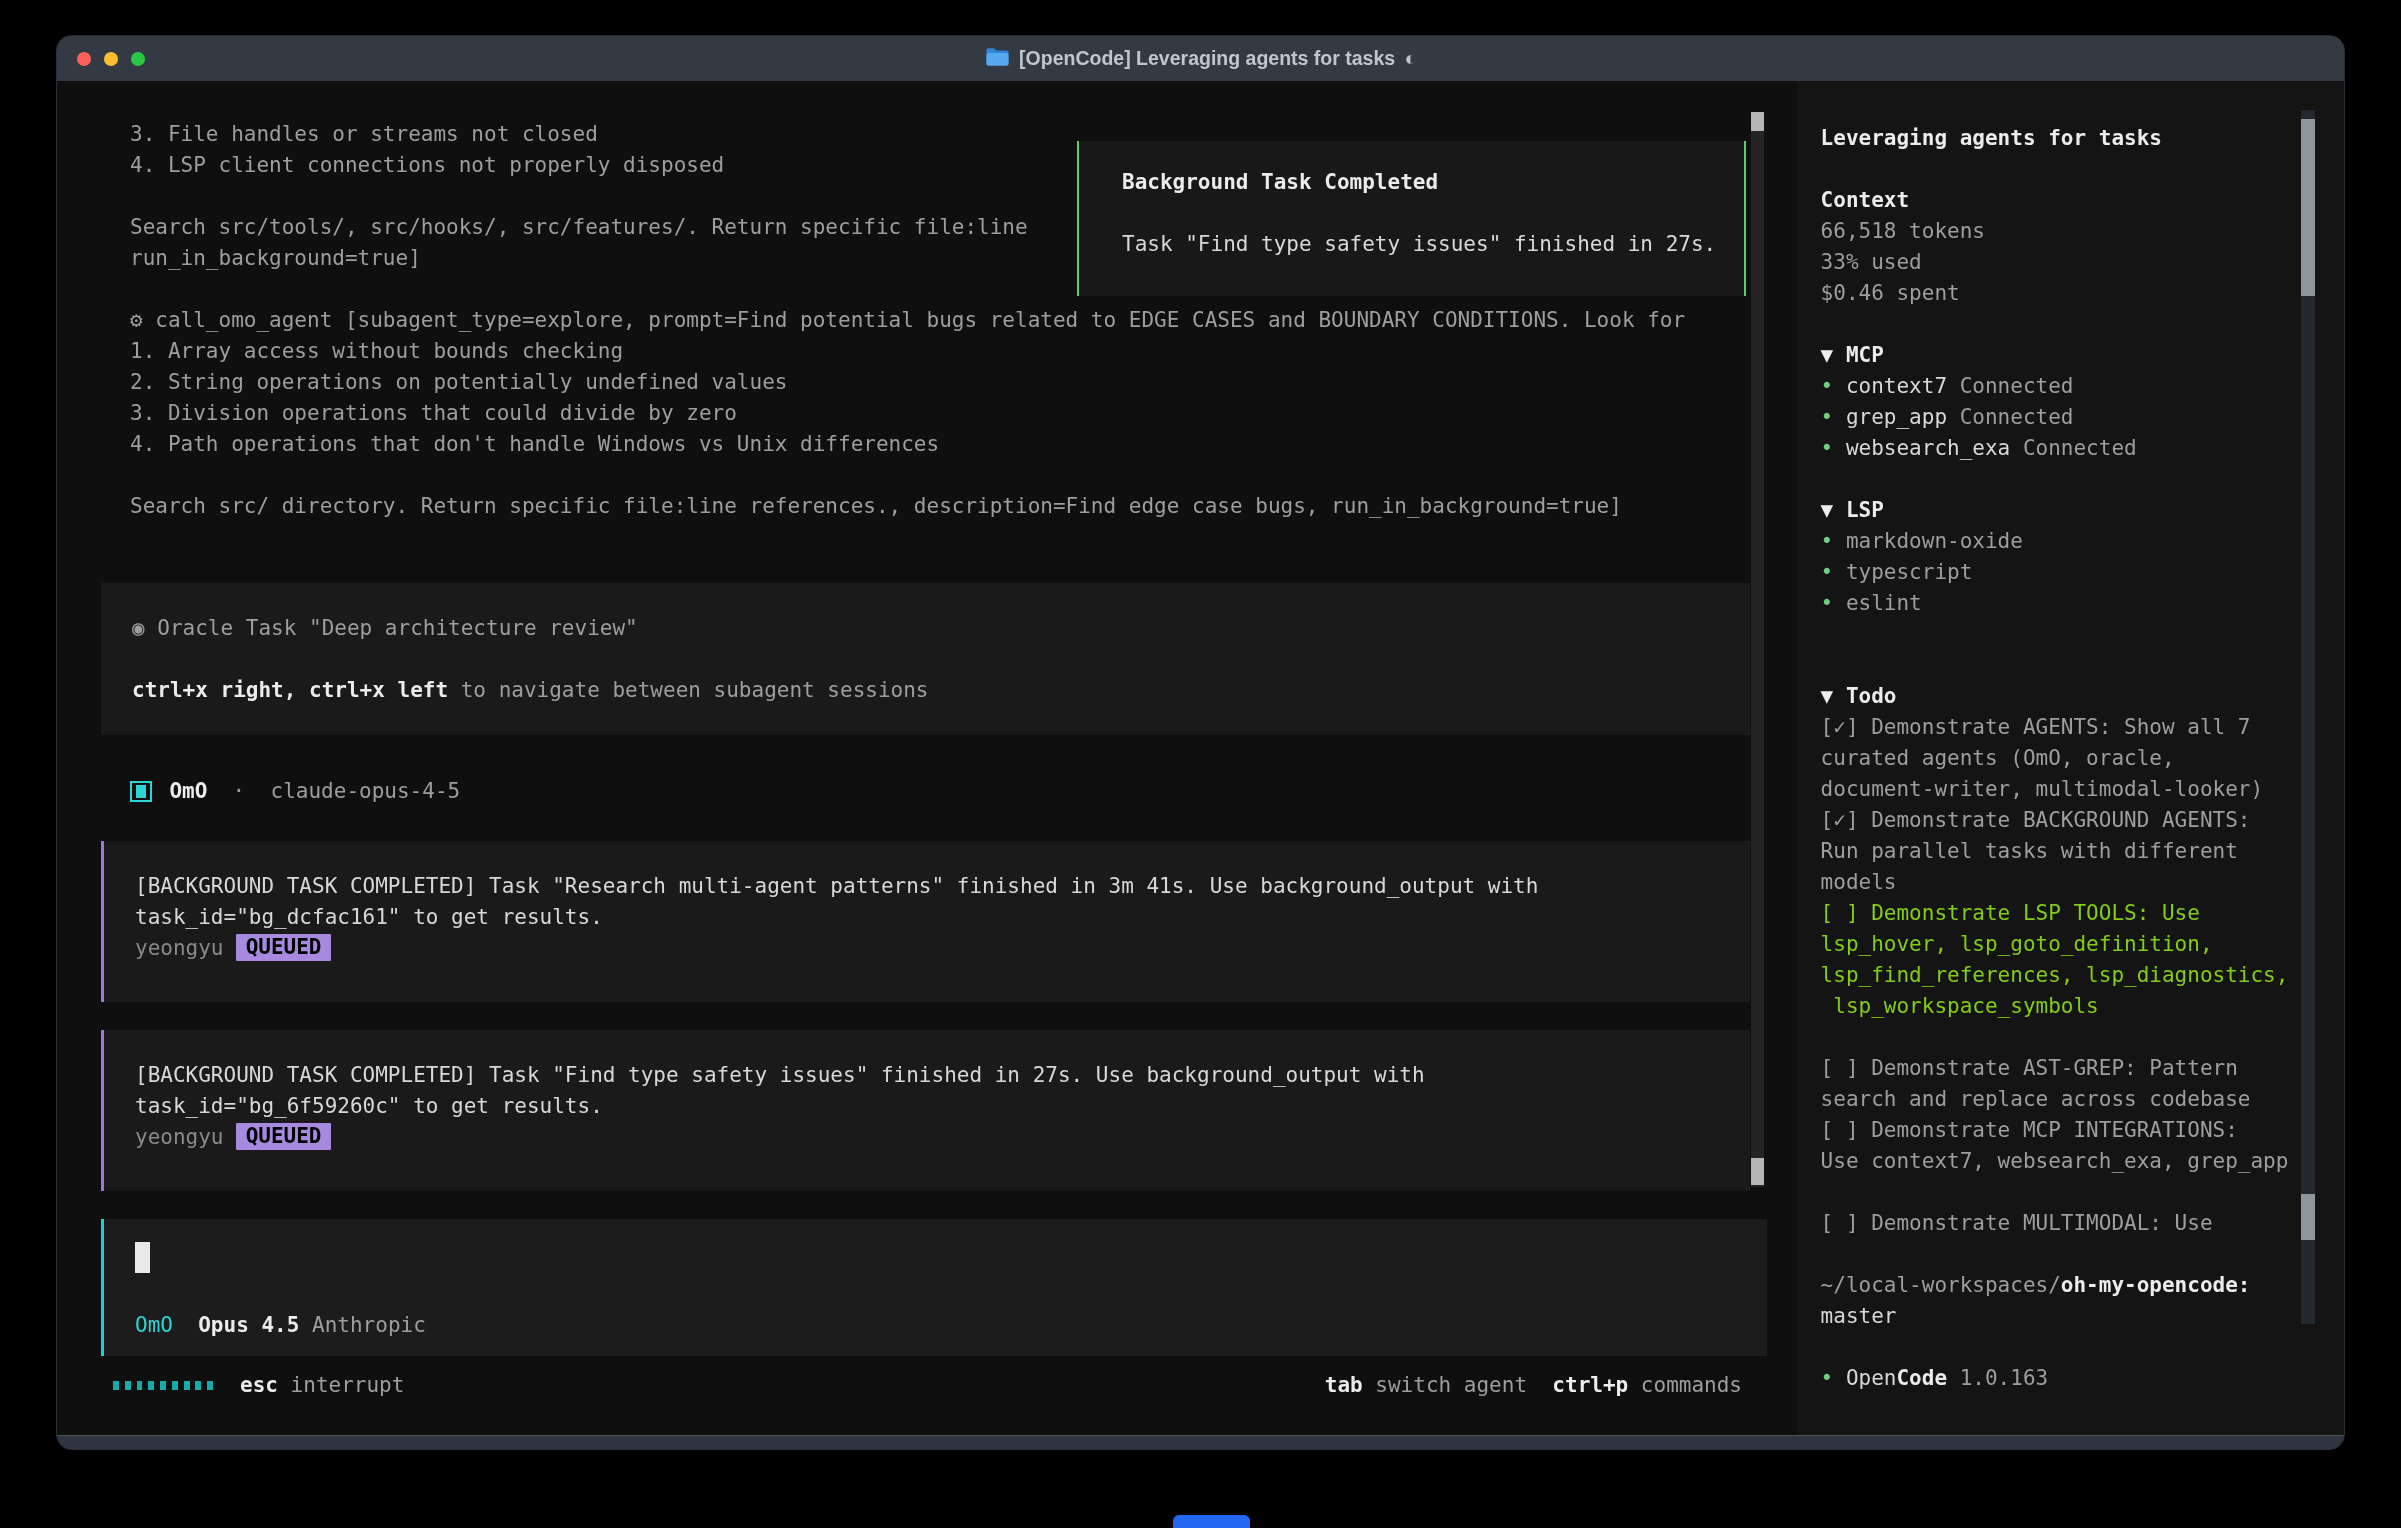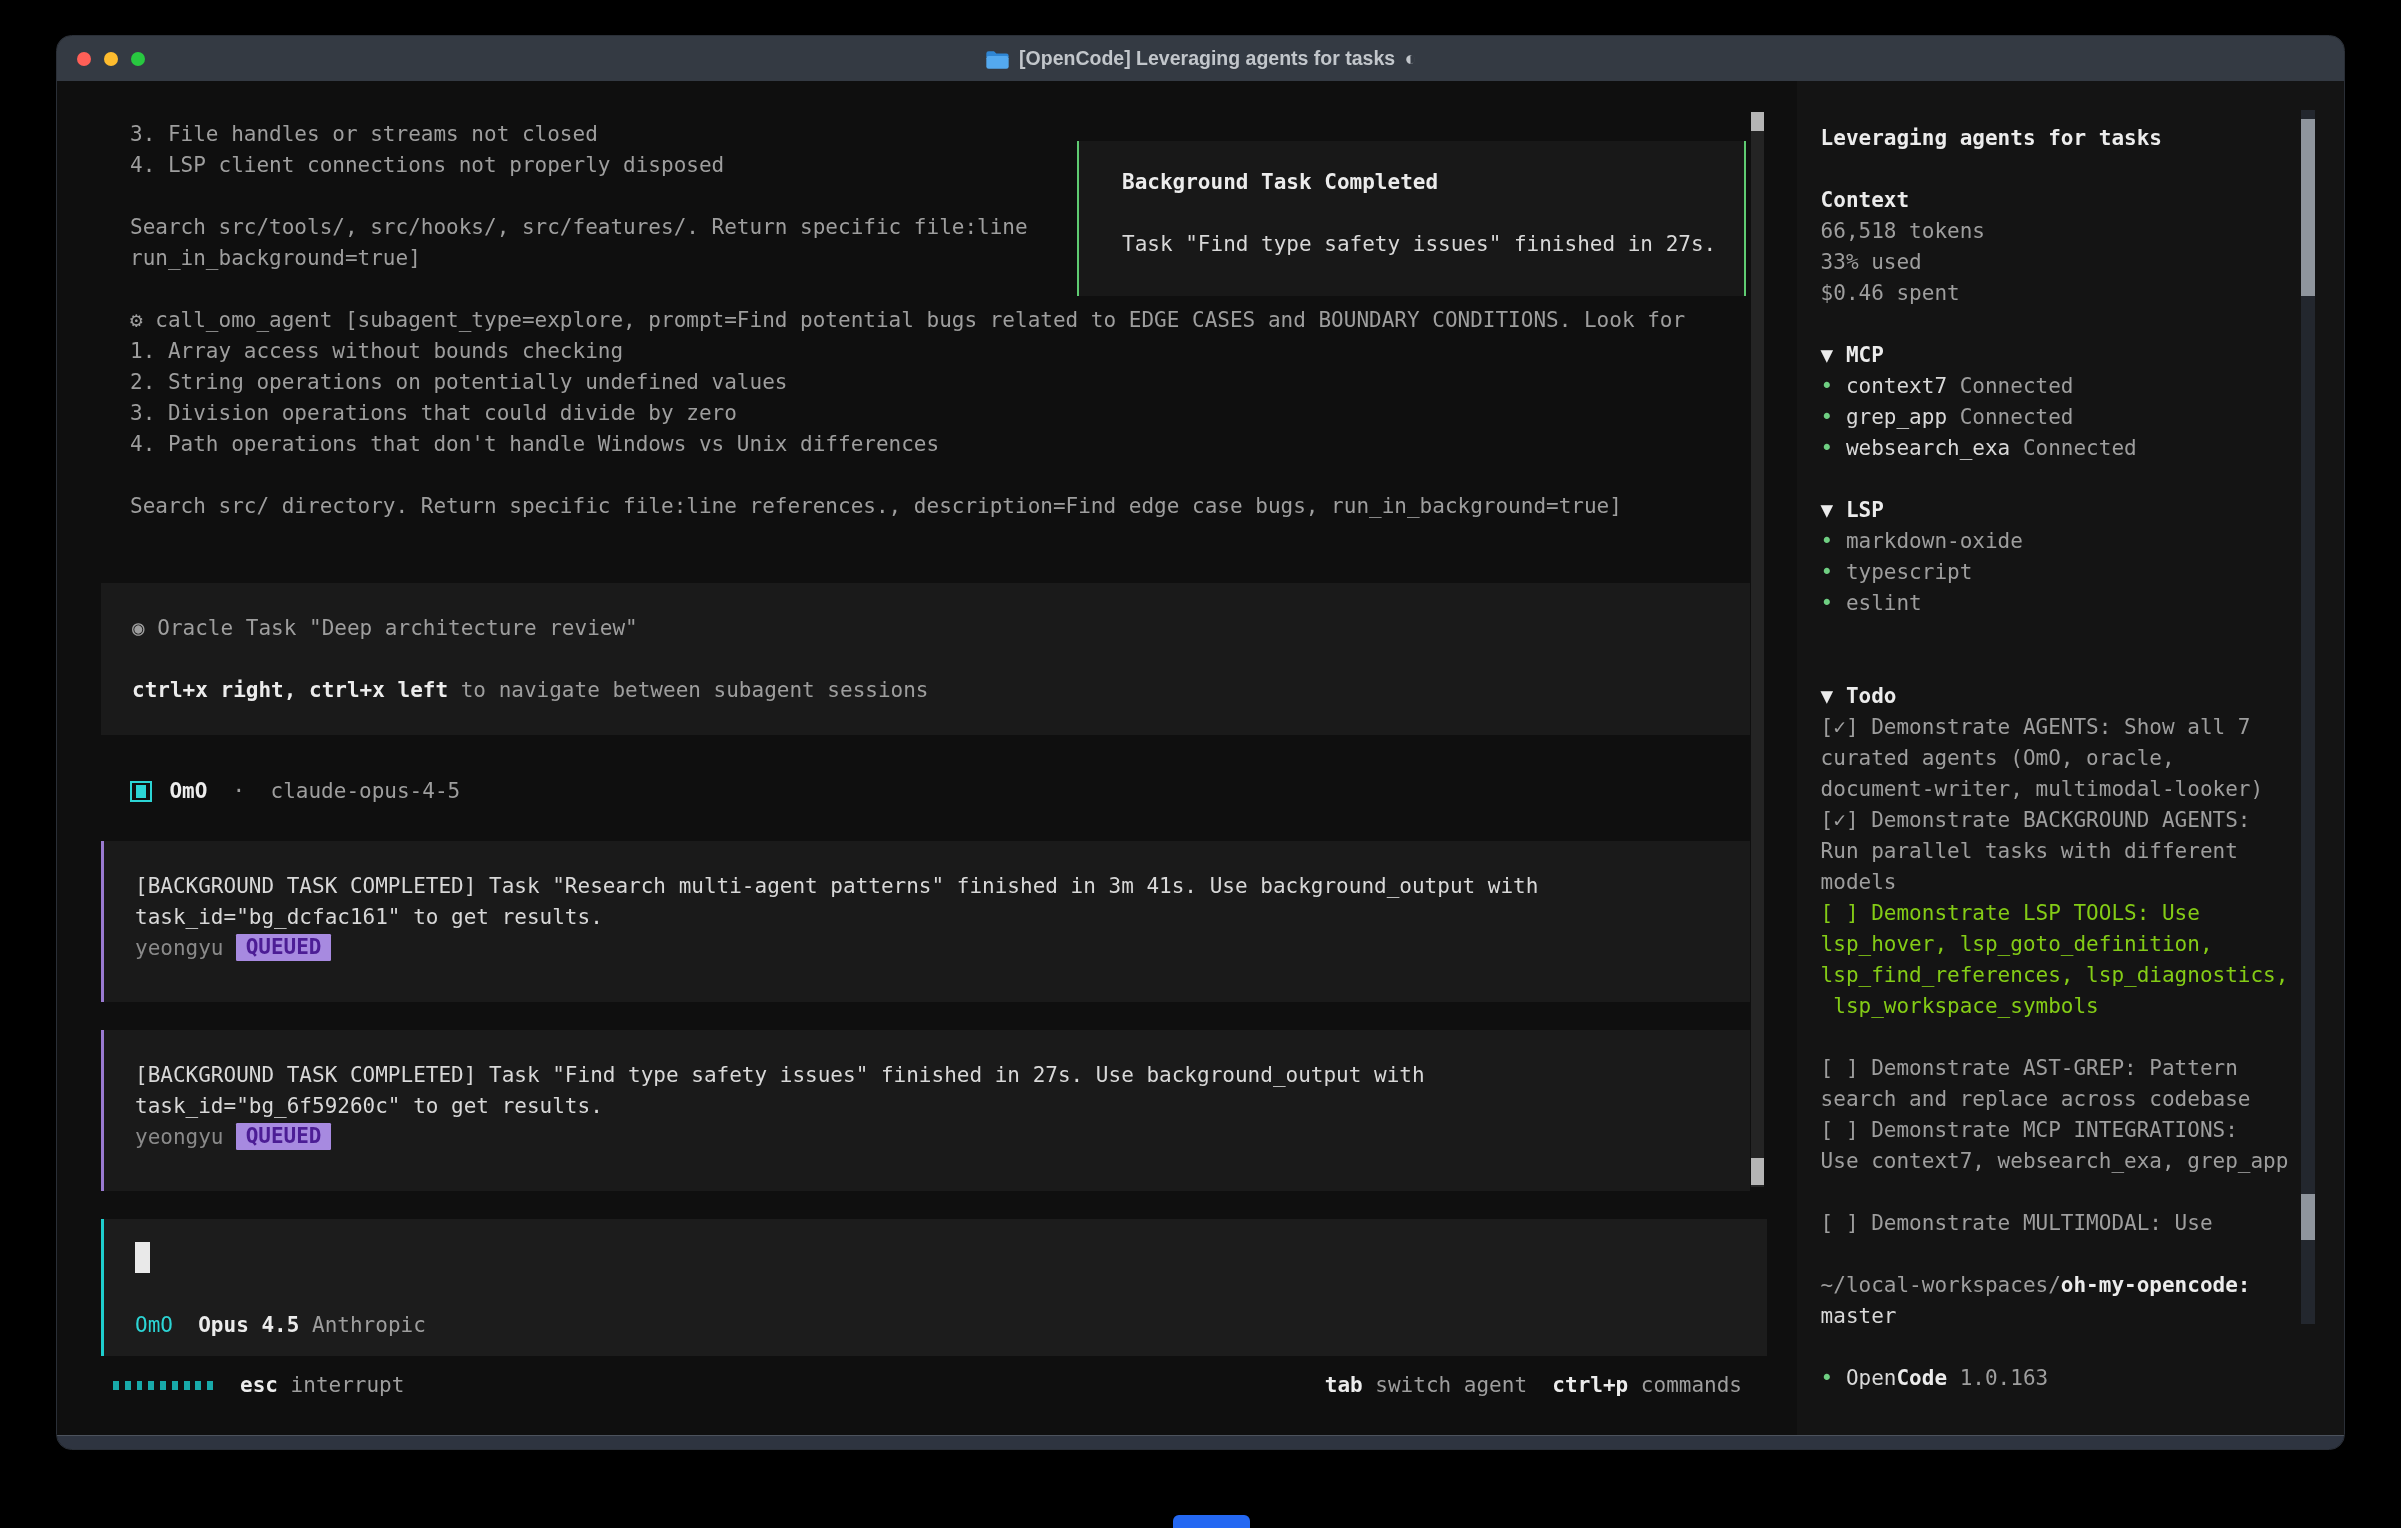--- a/index.html
+++ b/index.html
@@ -4,33 +4,33 @@
 <style>
   html,body{margin:0;padding:0;background:#000;width:2401px;height:1528px;overflow:hidden;}
   .desktop{position:relative;width:2401px;height:1528px;background:#000;font-family:"DejaVu Sans Mono",monospace;}
   .window{position:absolute;left:56px;top:35px;width:2289px;height:1415px;background:#101010;border-radius:15.4px;border:1.2px solid #2a2f37;box-shadow:0 23.6px 71px rgba(0,0,0,.8);overflow:hidden;box-sizing:border-box;}
   .titlebar{position:absolute;left:0;top:0;right:0;height:45px;background:#343a43;display:flex;align-items:center;justify-content:center;}
   .traffic-lights{position:absolute;left:20px;top:0;height:45px;display:flex;align-items:center;gap:13px;}
   .tl{width:14px;height:14px;border-radius:50%;display:inline-block;}
   .tl.red{background:#ff5f57;}
   .tl.yellow{background:#febc2e;}
   .tl.green{background:#28c840;}
-  .title{display:flex;align-items:flex-end;gap:9.5px;font-family:"Liberation Sans",sans-serif;font-weight:bold;font-size:19.5px;color:#c2c6cb;}
+  .title{display:flex;align-items:flex-start;gap:9.5px;font-family:"Liberation Sans",sans-serif;font-weight:bold;font-size:19.5px;color:#c2c6cb;}
   .content{position:absolute;left:0;top:45px;right:0;bottom:13px;background:#0f0f0f;}
   .bottom-strip{position:absolute;left:0;bottom:0;right:0;height:13px;background:#2e3440;border-top:1.2px solid #4c525c;}
 
   .tline{min-height:31px;line-height:31px;white-space:pre;font-size:21px;}
   .c-g{color:#9e9e9e;}
   .c-w{color:#d8d8d8;}
   .c-wb{color:#ececec;font-weight:bold;}
   .c-gr{color:#84cc16;}
   .c-grb{color:#6fcf82;}
   .c-cy{color:#2cd5d5;}
   .c-dim{color:#8a8a8a;}
-  .c-badge{background:#a78ae0;color:#4c1d95;font-weight:bold;padding:1.2px 9.5px;border-radius:1.2px;}
+  .c-badge{background:#a78ae0;color:#000000;font-weight:bold;padding:1.2px 9.5px;border-radius:1.2px;}
 
   .scrollback{position:absolute;left:73px;top:38px;width:1660px;}
   .notification{position:absolute;left:1020px;top:60px;width:669px;height:155px;background:#181818;border-left:2.4px solid #5fcb72;border-right:2.4px solid #5fcb72;padding:26px 10px 0 43px;box-sizing:border-box;z-index:5;}
   .oracle-box{position:absolute;left:44px;top:502px;width:1649px;height:152px;background:#1a1a1a;padding:29.5px 0 0 31px;box-sizing:border-box;}
   .agent-header{position:absolute;left:73px;top:695px;height:31px;display:flex;align-items:center;}
   .agent-icon{width:17.7px;height:17.7px;border:2.4px solid #2cd5d5;display:inline-block;margin-right:17.7px;position:relative;}
   .agent-icon::after{content:"";position:absolute;left:3.5px;top:2.4px;width:10.6px;height:13px;background:#2cd5d5;}
   .agent-header .tline{display:inline;text-align:center;}
   .task-box{position:absolute;left:44px;width:1649px;height:161px;background:#1a1a1a;border-left:3.5px solid #9a7ad1;padding:29.5px 0 0 31px;box-sizing:border-box;}
   .task1{top:760px;}

